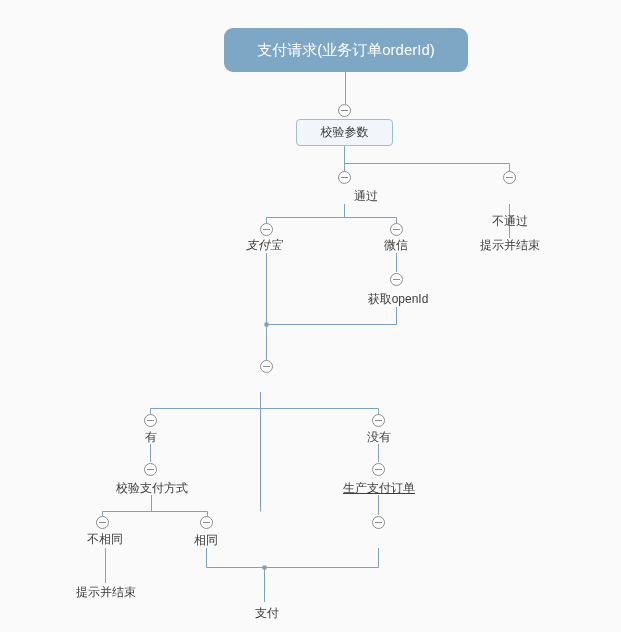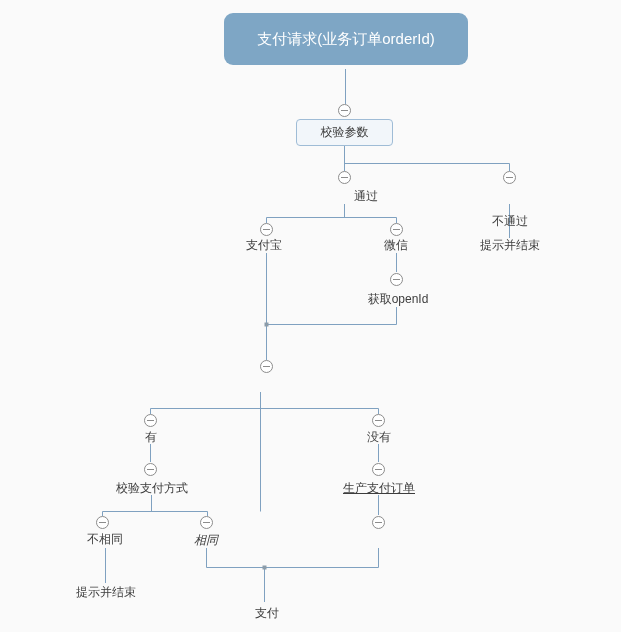--- a/index.html
+++ b/index.html
@@ -108,47 +108,47 @@
     <path d="M378.5 495 V515"></path>
 
     <path d="M105.5 548 V583"></path>
 
     <path d="M206.5 548 V567.5 M378.5 548 V567.5 M206.5 567.5 H378.5 M264.5 567.5 V602"></path>
 
     <rect x="264.5" y="322.5" width="4" height="4"></rect>
     <rect x="262.5" y="565.5" width="4" height="4"></rect>
   </svg>
 
-  <div class="root-node" style="left:224px;top:13px;width:244px;height:52px;">支付请求(业务订单orderId)</div>
+  <div class="root-node" style="left:224px;top:28px;width:244px;height:44px;">支付请求(业务订单orderId)</div>
 
   <span class="collapse" style="left:338px;top:104px;"></span>
   <span class="collapse" style="left:338px;top:171px;"></span>
   <span class="collapse" style="left:503px;top:171px;"></span>
   <span class="collapse" style="left:260px;top:223px;"></span>
   <span class="collapse" style="left:390px;top:223px;"></span>
   <span class="collapse" style="left:390px;top:273px;"></span>
   <span class="collapse" style="left:260px;top:360px;"></span>
   <span class="collapse" style="left:144px;top:414px;"></span>
   <span class="collapse" style="left:372px;top:414px;"></span>
   <span class="collapse" style="left:144px;top:463px;"></span>
   <span class="collapse" style="left:372px;top:463px;"></span>
   <span class="collapse" style="left:96px;top:516px;"></span>
   <span class="collapse" style="left:200px;top:516px;"></span>
   <span class="collapse" style="left:372px;top:516px;"></span>
 
   <div class="box-node" style="left:296px;top:119px;width:97px;height:27px;">校验参数</div>
 
   <div class="label-node" style="left:366px;top:189px;">通过</div>
   <div class="label-node" style="left:510px;top:189px;margin-top:25px;">不通过</div>
-  <div class="label-node" style="left:264px;top:238px;">支付宝</div>
+  <div class="label-node" style="left:264px;top:238px;font-style:italic;">支付宝</div>
   <div class="label-node" style="left:396px;top:238px;">微信</div>
   <div class="label-node" style="left:510px;top:238px;">提示并结束</div>
   <div class="label-node" style="left:398px;top:292px;">获取openId</div>
   <div class="label-node" style="left:151px;top:430px;">有</div>
   <div class="label-node" style="left:379px;top:430px;">没有</div>
   <div class="label-node" style="left:152px;top:481px;">校验支付方式</div>
   <div class="label-node" style="left:379px;top:481px;text-decoration:underline;">生产支付订单</div>
   <div class="label-node" style="left:105px;top:533px;font-family:Liberation Mono, monospace;">不相同</div>
-  <div class="label-node" style="left:206px;top:533px;font-style:italic;">相同</div>
+  <div class="label-node" style="left:206px;top:533px;">相同</div>
   <div class="label-node" style="left:106px;top:585px;">提示并结束</div>
   <div class="label-node" style="left:267px;top:606px;">支付</div>
 
 </div>
 
 </body></html>

